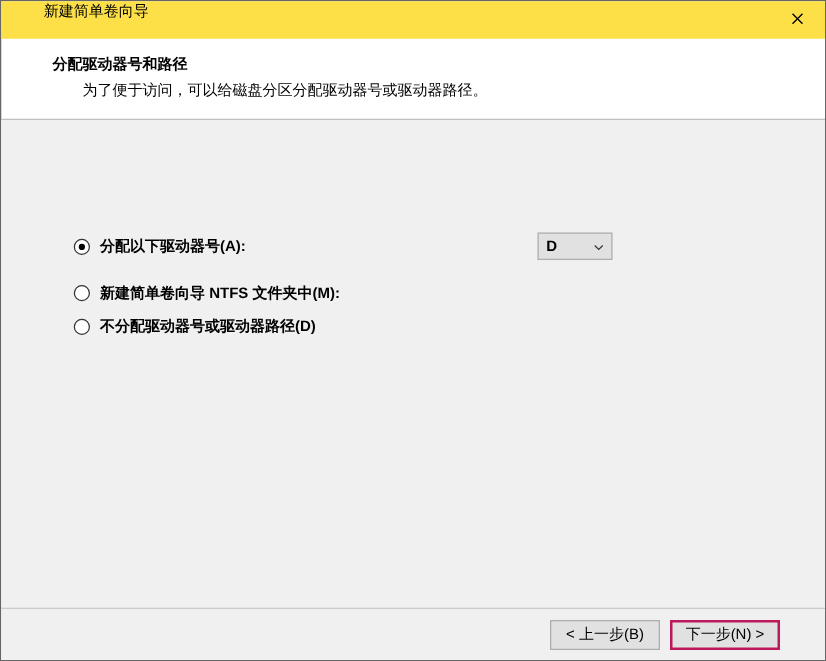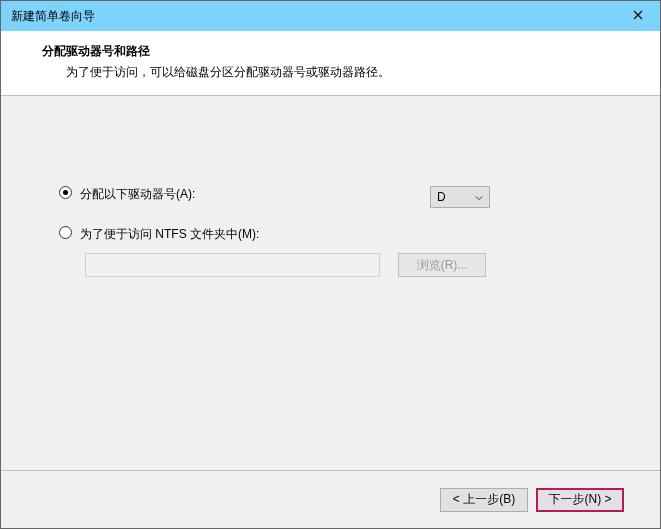--- a/index.html
+++ b/index.html
@@ -17,22 +17,22 @@
     width: 661px;
     height: 529px;
     display: flex;
     flex-direction: column;
     border: 1px solid #666;
     background: #fff;
   }
   .titlebar {
     height: 30px;
     display: flex;
-    align-items: center;
-    background: #7dd3fc;
+    background: #fde047;
+    padding-left: 24px;
   }
   .titlebar-title {
     padding-left: 10px;
     flex: 1;
     font-size: 12px;
   }
   .close-btn {
     width: 45px;
     height: 30px;
     display: flex;
@@ -66,22 +66,23 @@
     padding: 0 0 0 0;
     position: relative;
   }
   .options {
     padding-top: 90px;
     padding-left: 58px;
     padding-right: 40px;
   }
   .opt-row {
     display: flex;
-    align-items: flex-start;
+    align-items: center;
     margin-bottom: 18px;
+    font-weight: bold;
   }
   .radio {
     width: 13px;
     height: 13px;
     border: 1px solid #333;
     border-radius: 50%;
     background: #fff;
     margin-right: 8px;
     display: inline-flex;
     align-items: center;
@@ -133,21 +134,21 @@
     height: 24px;
     border: 1px solid #bfbfbf;
     background: #e7e7e7;
     color: #9a9a9a;
     display: flex;
     align-items: center;
     justify-content: center;
     font-size: 12px;
   }
   .footer {
-    height: 58px;
+    height: 42px;
     background: #f0f0f0;
     border-top: 1px solid #bfbfbf;
     display: flex;
     align-items: center;
     justify-content: flex-end;
     padding-right: 16px;
     gap: 8px;
   }
   .btn {
     width: 88px;
@@ -200,27 +201,27 @@
           <span class="chev">
             <svg viewBox="0 0 10 6">
                 <path d="M1 1 L5 5 L9 1" stroke="#333" stroke-width="1.2" fill="none"></path>
               </svg>
           </span>
         </div>
       </div>
 
       <div class="opt-row mount-row">
         <span class="radio"></span>
-        <span class="opt-label">为了便于访问 NTFS 文件夹中(M):</span>
+        <span class="opt-label">新建简单卷向导 NTFS 文件夹中(M):</span>
       </div>
-      <div class="mount-sub">
-        <div class="path-input" title=""></div>
-        <div class="browse-btn">浏览(R)...</div>
+
+      <div class="opt-row">
+        <span class="radio"></span>
+        <span class="opt-label">不分配驱动器号或驱动器路径(D)</span>
       </div>
-
 
     </div>
   </div>
 
   <div class="footer">
     <div class="btn">&lt; 上一步(B)</div>
     <div class="btn primary">下一步(N) &gt;</div>
     <div class="gap"></div>
   </div>
 

